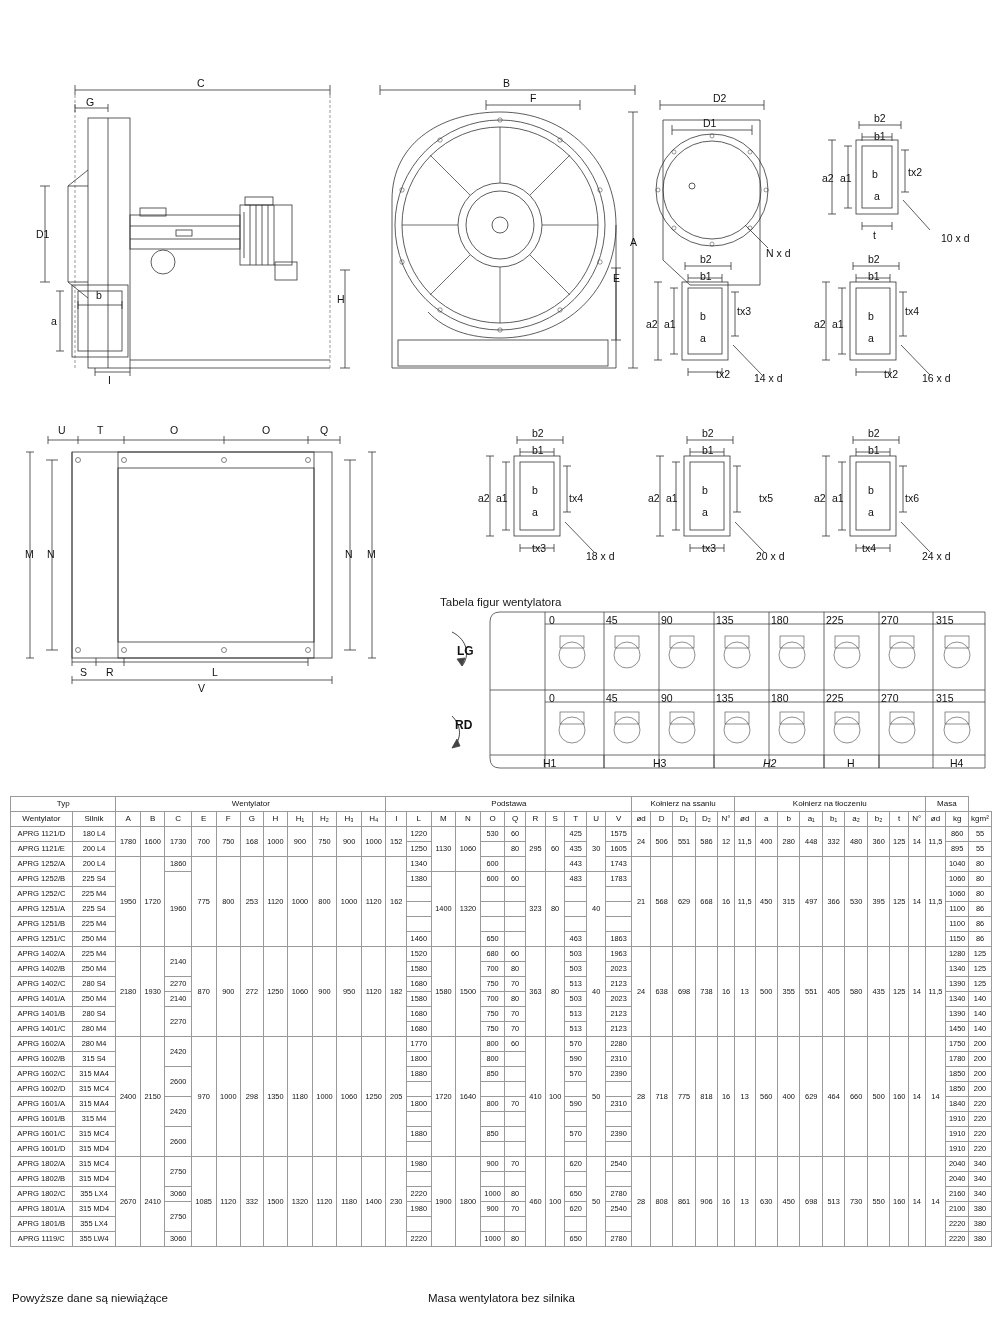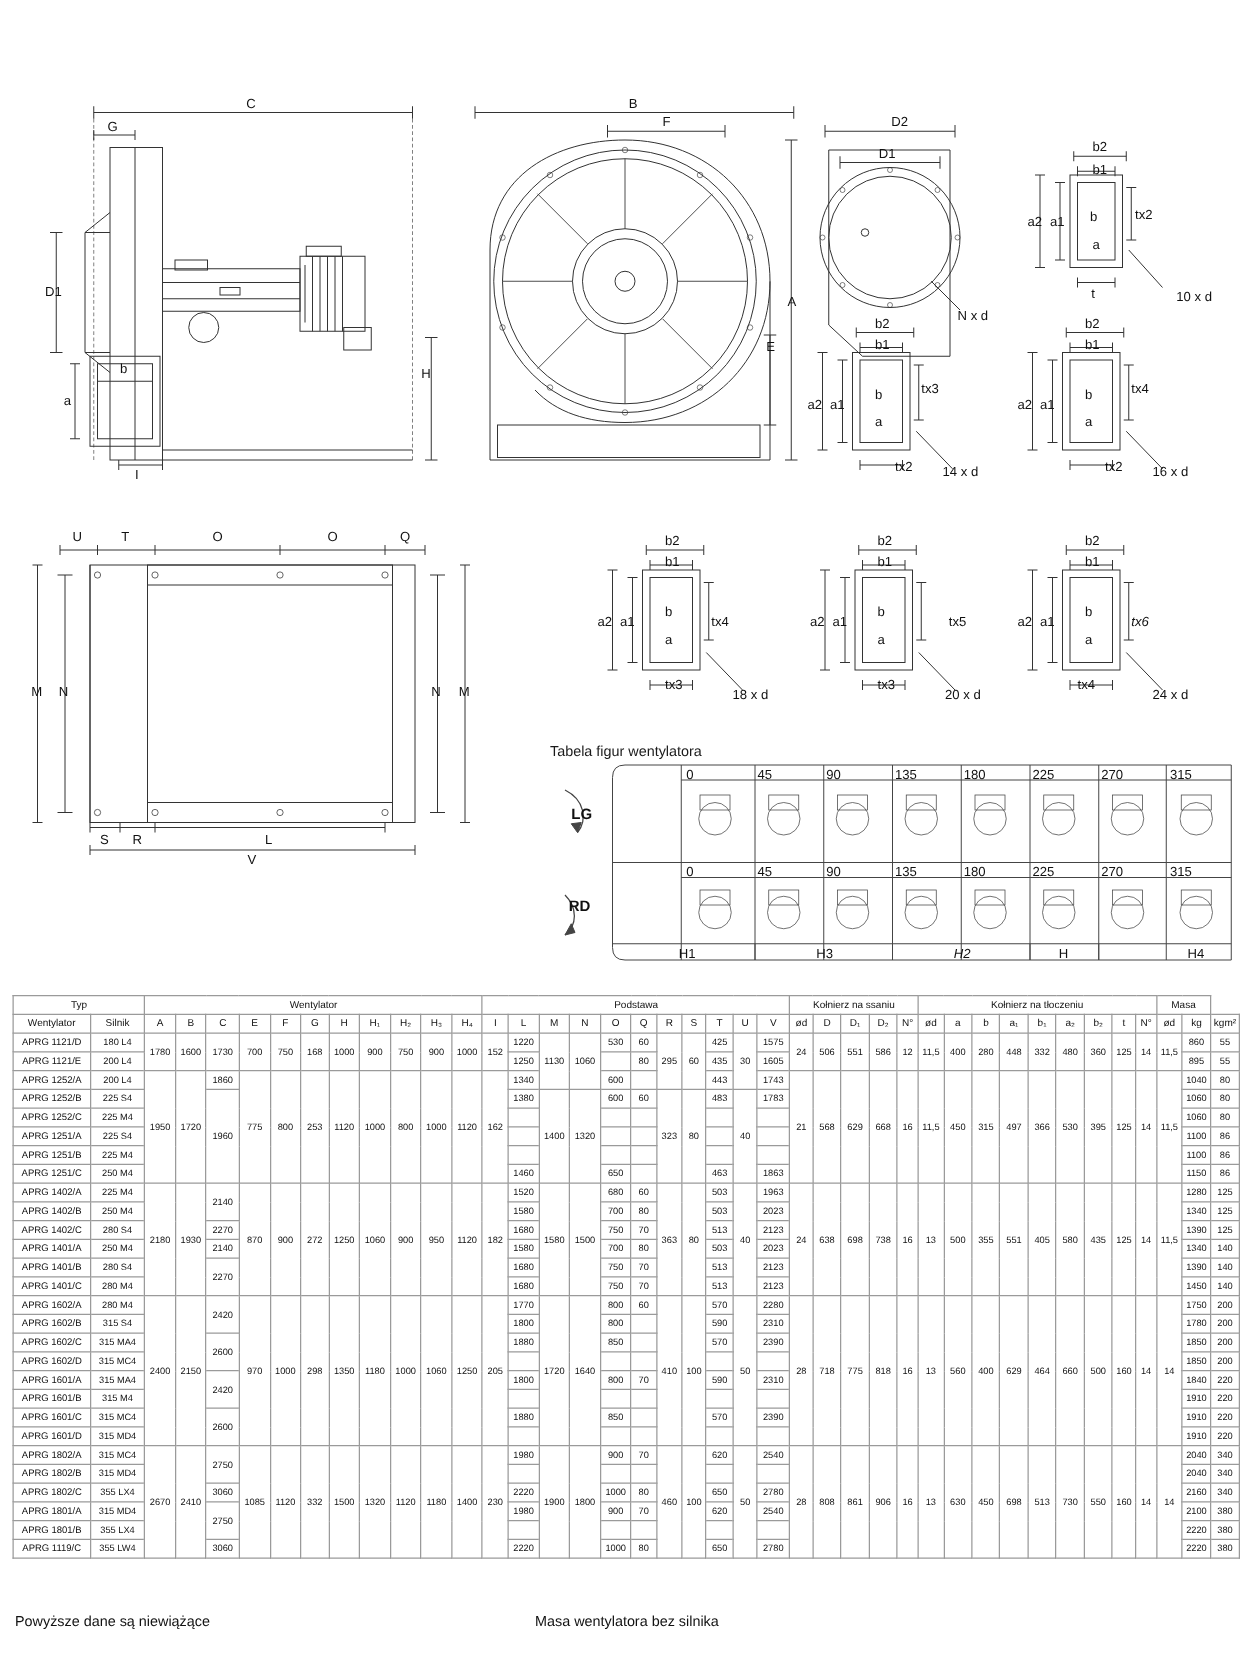--- a/index.html
+++ b/index.html
@@ -439,21 +439,21 @@
   <div class="lbl" style="left:739px;top:492px;padding-left:20px;">tx5</div>
   <div class="lbl" style="left:702px;top:542px;">tx3</div>
   <div class="lbl" style="left:756px;top:550px;">20 x d</div>
 
   <div class="lbl" style="left:868px;top:427px;">b2</div>
   <div class="lbl" style="left:868px;top:444px;">b1</div>
   <div class="lbl" style="left:868px;top:484px;">b</div>
   <div class="lbl" style="left:814px;top:492px;">a2</div>
   <div class="lbl" style="left:832px;top:492px;">a1</div>
   <div class="lbl" style="left:868px;top:506px;">a</div>
-  <div class="lbl" style="left:905px;top:492px;font-style:italic;">tx6</div>
+  <div class="lbl" style="left:905px;top:492px;">tx6</div>
   <div class="lbl" style="left:862px;top:542px;">tx4</div>
   <div class="lbl" style="left:922px;top:550px;">24 x d</div>
 
   <div class="figtitle">Tabela figur wentylatora</div>
   <svg class="tech" style="left:0;top:0;" viewBox="0 0 1000 1322">
     <g fill="none" stroke="#444" stroke-width="0.8">
       <path d="M500 612 L985 612 L985 768 L500 768 Q490 768 490 758 L490 622 Q490 612 500 612 Z"></path>
       <line x1="490" y1="690" x2="985" y2="690"></line>
       <line x1="545" y1="612" x2="545" y2="768"></line>
 

